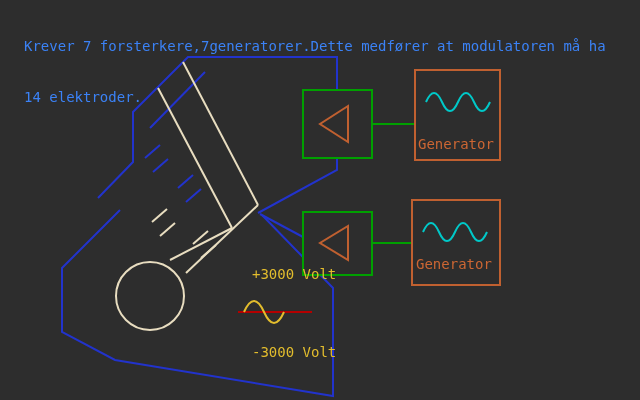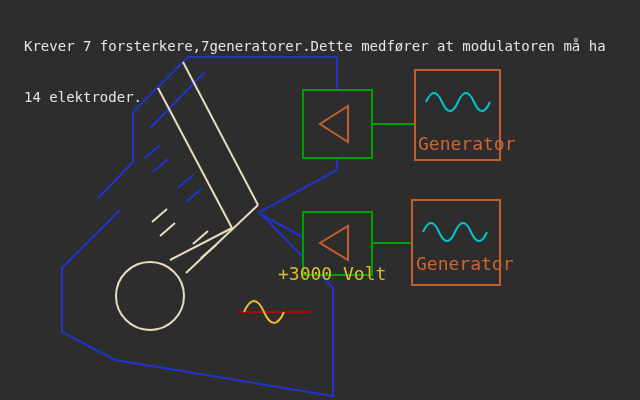--- a/index.html
+++ b/index.html
@@ -5,28 +5,28 @@
   html,body{margin:0;padding:0;background:#1a1a1a;}
   #screen{
     position:relative;
     width:640px;height:400px;
     background:#2d2d2d;
     overflow:hidden;
     font-family:"DejaVu Sans Mono", monospace;
   }
   .title{
     position:absolute;left:24px;top:4px;
-    color:#e5e5e5;
+    color:#3b82f6;
     font-size:14px;line-height:17px;
     white-space:pre;
   }
   svg.diagram{position:absolute;left:0;top:0;}
   .label{
     position:absolute;
-    font-size:18px;line-height:16px;
+    font-size:14px;line-height:16px;
     white-space:pre;
   }
   .volt{color:#e3bd2d;}
   .freq{color:#e3bd2d;}
   .genlabel{color:#cc6633;}
 </style>
 </head>
 <body>
 
 <div id="screen">
@@ -78,21 +78,22 @@
     <rect x="415" y="70" width="85" height="90" fill="#2d2d2d" stroke="#c06030" stroke-width="2"></rect>
     <path d="M426,102 q8,-18 16,0 q8,18 16,0 q8,-18 16,0 q8,18 16,0" fill="none" stroke="#00c8c8" stroke-width="2"></path>
 
     <rect x="412" y="200" width="88" height="85" fill="#2d2d2d" stroke="#c06030" stroke-width="2"></rect>
     <path d="M423,232 q8,-18 16,0 q8,18 16,0 q8,-18 16,0 q8,18 16,0" fill="none" stroke="#00c8c8" stroke-width="2"></path>
 
     <path d="M238,312 L312,312" stroke="#b40000" stroke-width="2"></path>
     <path d="M244,312 q10,-22 20,0 q10,22 20,0" fill="none" stroke="#e3bd2d" stroke-width="2"></path>
   </svg>
 
-  <div class="label volt" style="left:252px;top:266px;margin-left:26px;">+3000 Volt</div>
+  <div class="label volt" style="left:252px;top:266px;">+3000 Volt</div>
 
 
+  <div class="label volt" style="left:252px;top:344px;">-3000 Volt</div>
 
   <div class="label genlabel" style="left:418px;top:136px;">Generator</div>
 
   <div class="label genlabel" style="left:416px;top:256px;">Generator</div>
 
 </div>
 
 </body></html>

